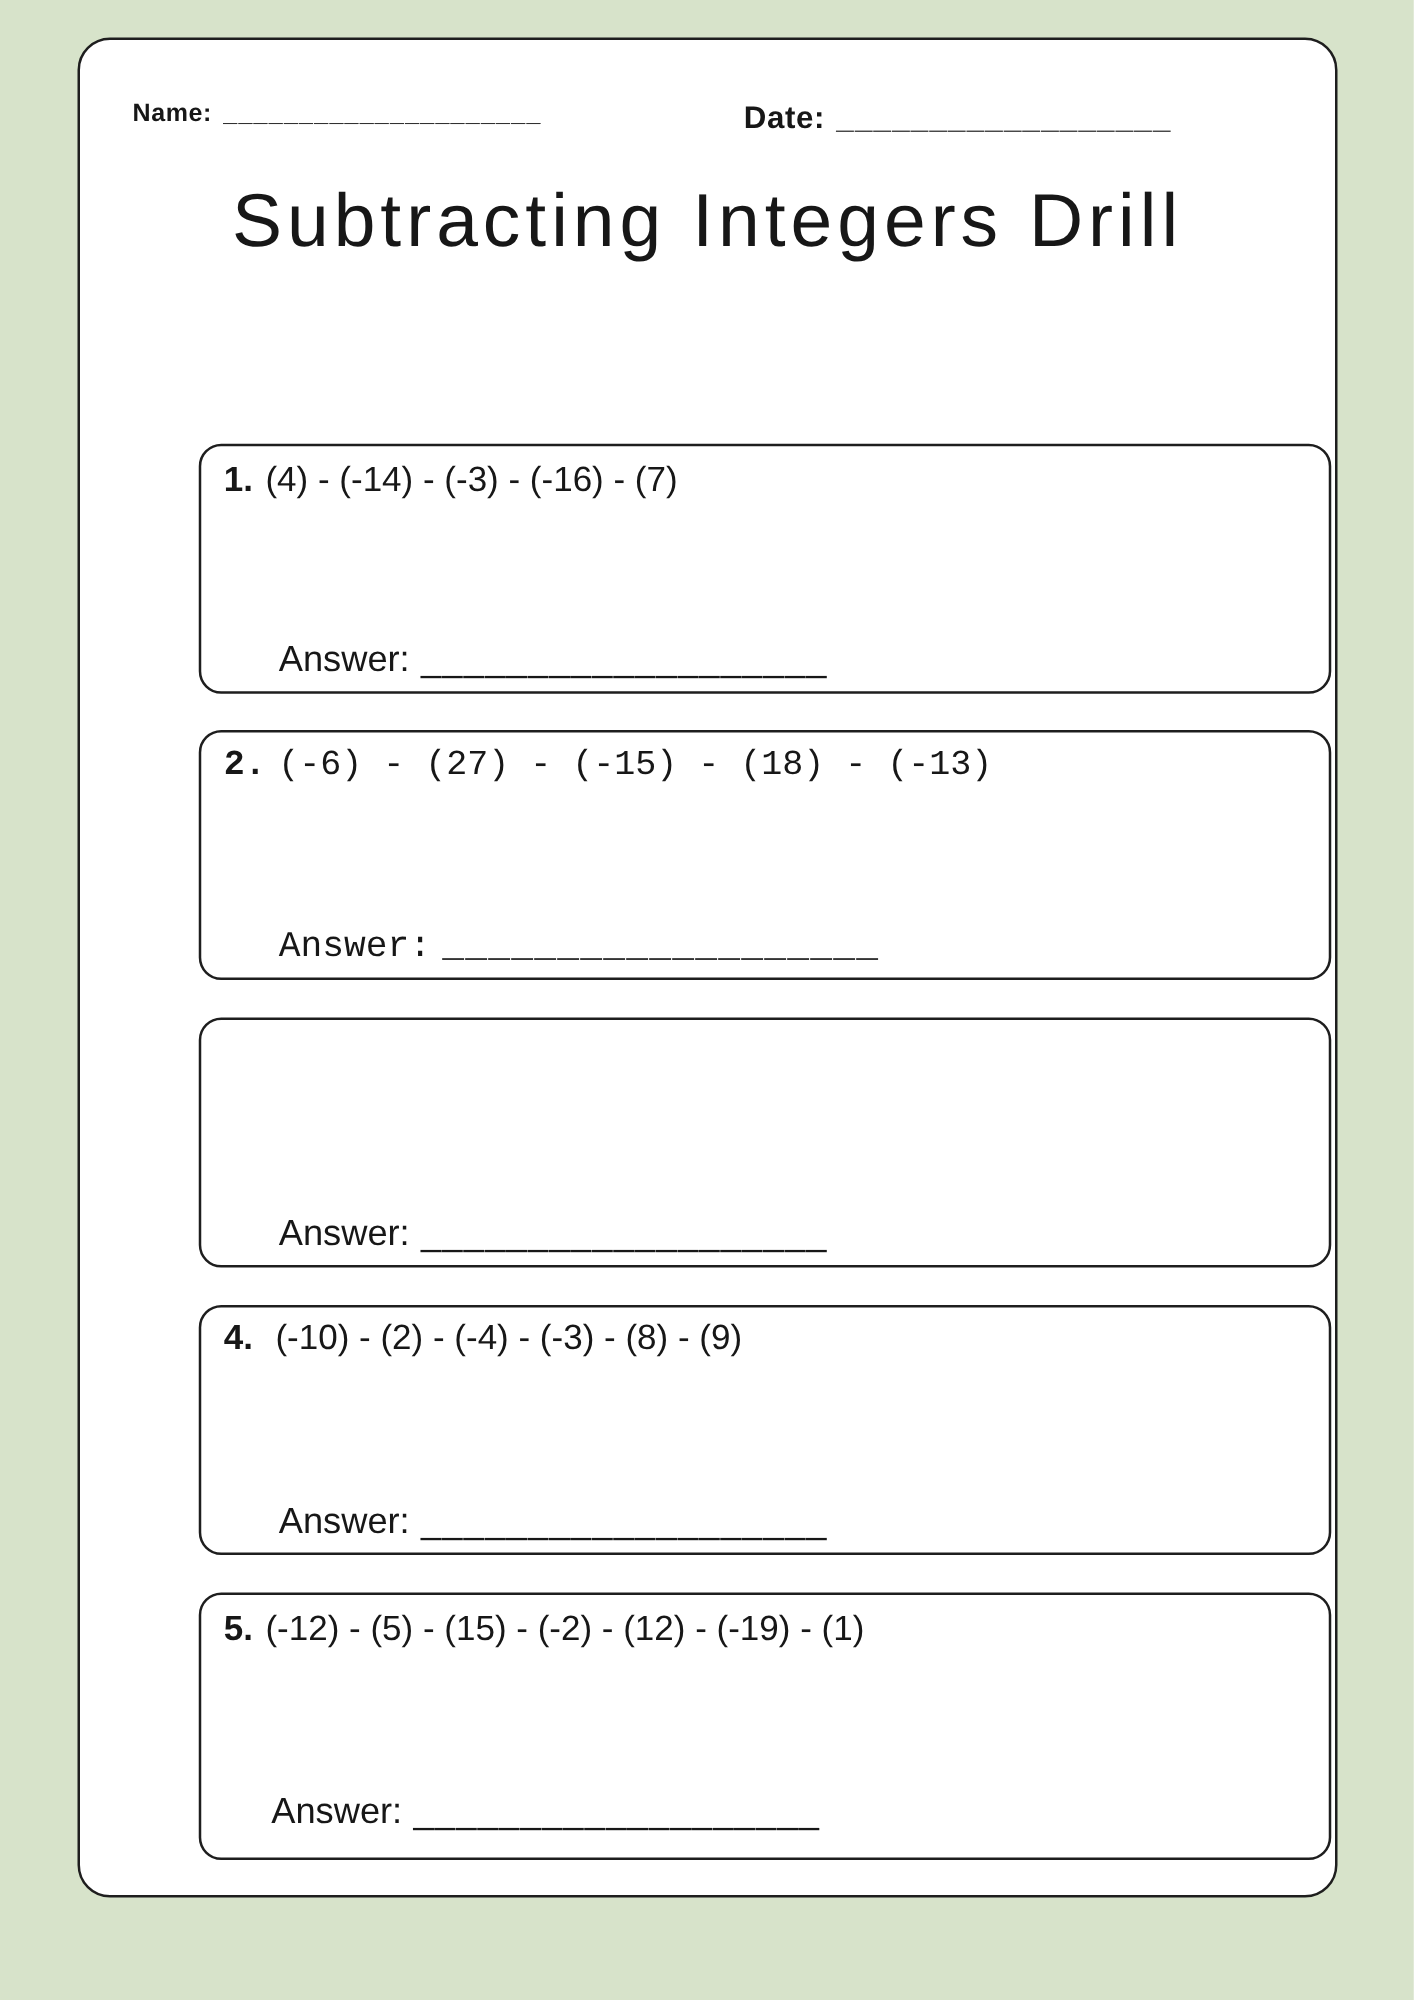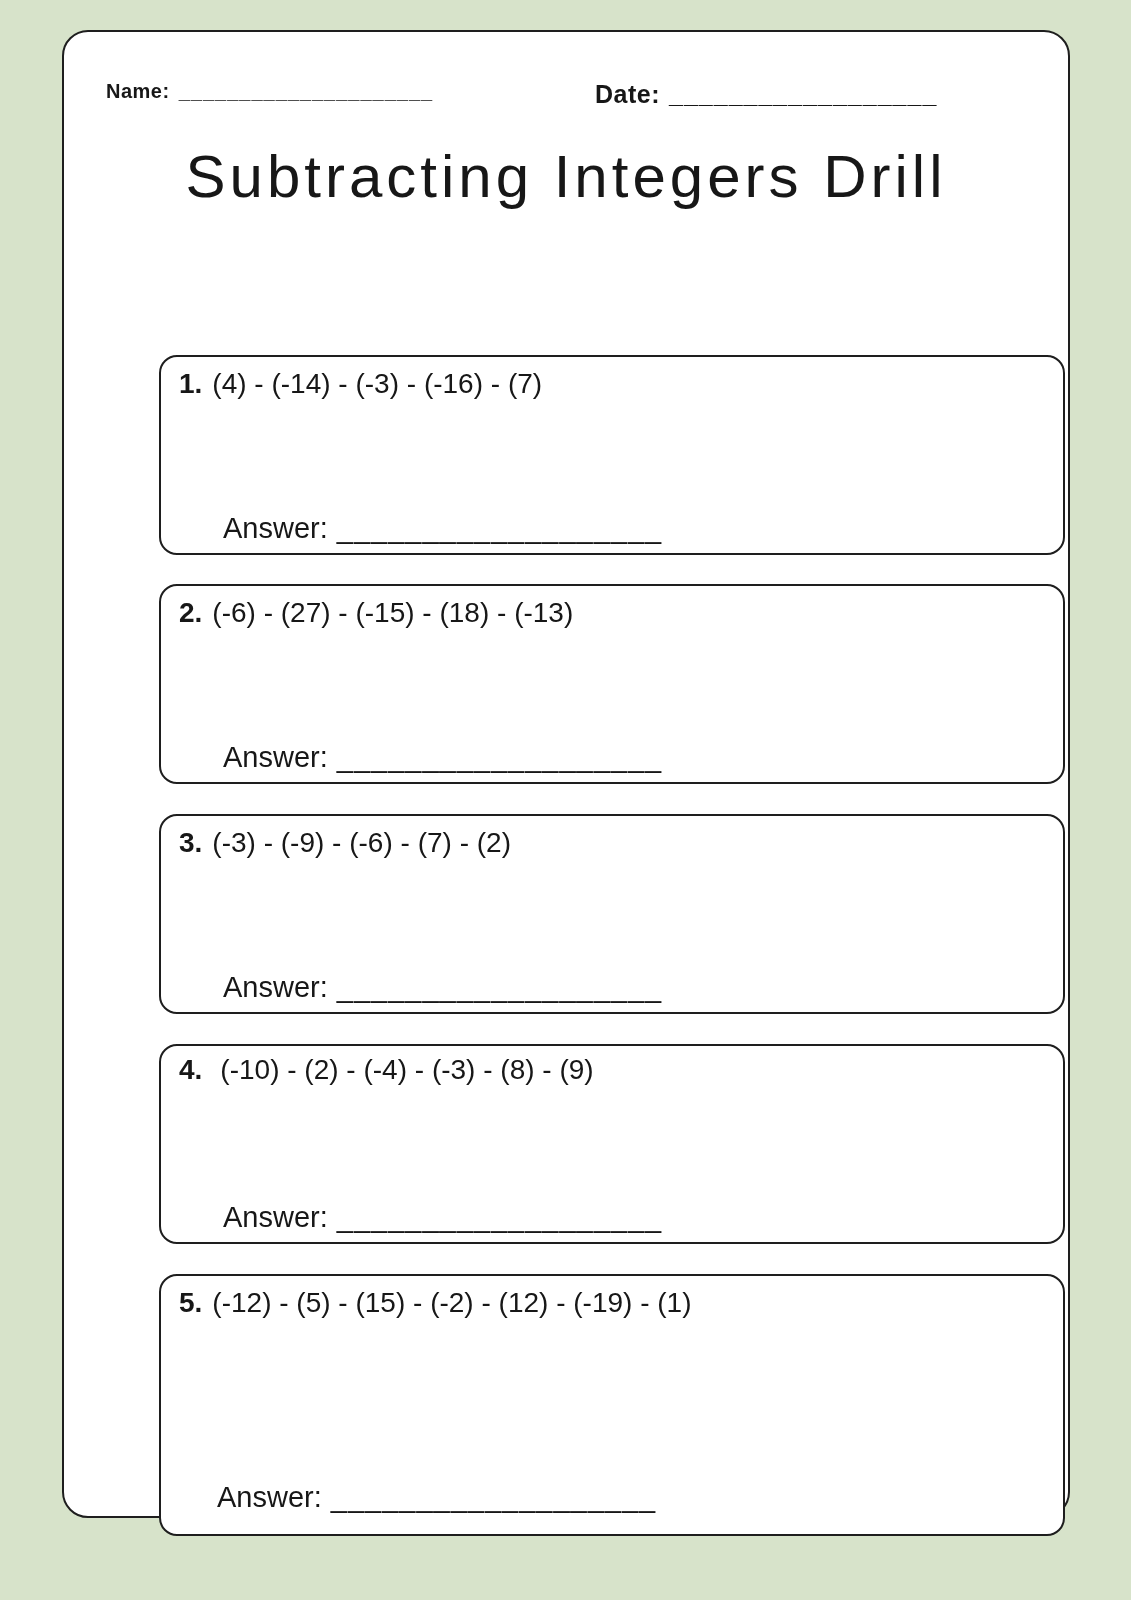--- a/index.html
+++ b/index.html
@@ -76,24 +76,24 @@
     left: 50px;
     width: 906px;
     height: 200px;
     background: var(--card-bg, #ffffff);
     border: 2px solid var(--line, #1e1e1e);
     border-radius: 18px;
     box-sizing: border-box;
     margin-left: 45px;
   }
   .p1 { top: 323px; }
-  .p2 { top: 552px; }
+  .p2 { top: 552px; font-family: Liberation Mono, monospace; }
   .p3 { top: 782px; }
   .p4 { top: 1012px; }
-  .p5 { top: 1242px; height: 262px; text-decoration: underline; }
+  .p5 { top: 1242px; height: 214px; text-decoration: underline; }
   .problem-line {
     position: absolute;
     top: 11px;
     left: 18px;
     font-size: 28px;
     white-space: nowrap;
   }
   .p4 .problem-line { top: 8px; }
   .problem-number {
     font-weight: bold;
@@ -137,23 +137,20 @@
   <div class="problem-box p2">
     <div class="problem-line">
       <span class="problem-number">2.</span><span>(-6) - (27) - (-15) - (18) - (-13)</span>
     </div>
     <div class="answer-row">
       <span>Answer:</span><span class="blank">___________________</span>
     </div>
   </div>
 
   <div class="problem-box p3">
-    <div class="problem-line">
-      <span class="problem-number">3.</span><span>(-3) - (-9) - (-6) - (7) - (2)</span>
-    </div>
     <div class="answer-row">
       <span>Answer:</span><span class="blank">___________________</span>
     </div>
   </div>
 
   <div class="problem-box p4">
     <div class="problem-line">
       <span class="problem-number">4.</span><span>(-10) - (2) - (-4) - (-3) - (8) - (9)</span>
     </div>
     <div class="answer-row">

